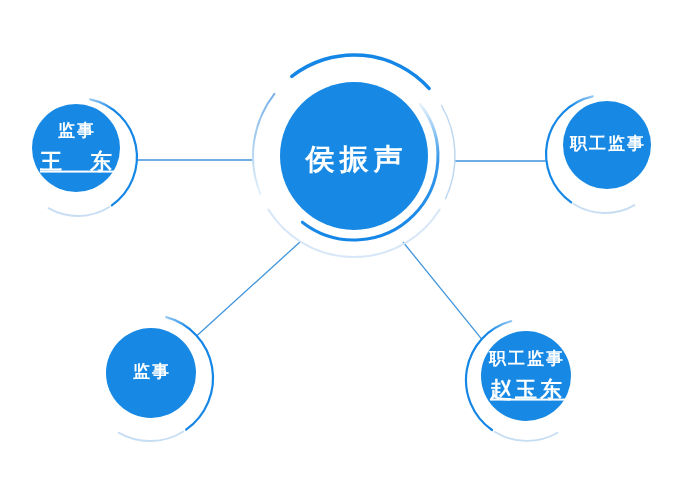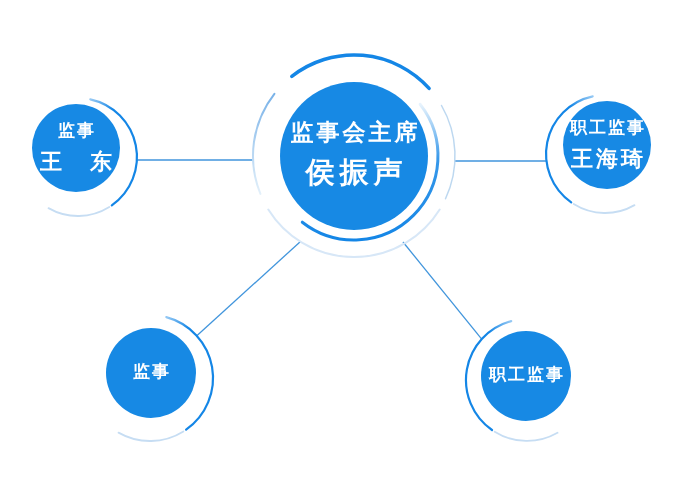--- a/index.html
+++ b/index.html
@@ -42,21 +42,21 @@
   .label-center { left: 354px; top: 155px; }
   .label-center .title { font-size: 23px; letter-spacing: 3px; text-indent: 3px; }
   .label-center .name  { font-size: 29px; letter-spacing: 5px; text-indent: 5px; margin-top: 10px; }
 
   .label-tl { left: 76px;  top: 147px; }
   .label-tr { left: 607px; top: 144px; }
   .label-bl { left: 151px; top: 372px; }
   .label-br { left: 526px; top: 375px; }
 
   .label-sat .title { font-size: 17px; letter-spacing: 2px; text-indent: 2px; }
-  .label-sat .name  { font-size: 22px; letter-spacing: 3px; text-indent: 3px; margin-top: 8px; }
+  .label-sat .name  { font-size: 22px; letter-spacing: 3px; text-indent: 3px; margin-top: 8px; text-decoration: underline; }
 </style>
 </head>
 <body>
 
 <div class="stage">
 
   <svg width="700" height="486" viewBox="0 0 700 486">
     <defs>
       <linearGradient id="crescentGrad" x1="0" y1="0" x2="0" y2="1">
         <stop offset="0" stop-color="#1486E6" stop-opacity="0.10"></stop>
@@ -114,35 +114,34 @@
     </g>
 
     <g>
       <path d="M 511.2 321.1 A 61 61 0 0 0 492.0 430.0" fill="none" stroke="url(#satStrongGradL)" stroke-width="2.2" stroke-linecap="round"></path>
       <path d="M 494.7 431.7 A 61 61 0 0 0 557.5 432.8" fill="none" stroke="#C6DDF3" stroke-width="1.8" stroke-linecap="round"></path>
       <circle cx="526" cy="376" r="45" fill="#1789E4"></circle>
     </g>
   </svg>
 
   <div class="node-label label-center">
-    <span class="title">监事会主席</span>
     <span class="name">侯振声</span>
   </div>
 
   <div class="node-label label-sat label-tl">
     <span class="title">监事</span>
     <span class="name">王　东</span>
   </div>
 
   <div class="node-label label-sat label-tr">
     <span class="title">职工监事</span>
-    <span class="name">王海琦</span>
   </div>
 
   <div class="node-label label-sat label-bl">
     <span class="title">监事</span>
   </div>
 
   <div class="node-label label-sat label-br">
     <span class="title">职工监事</span>
+    <span class="name">赵玉东</span>
   </div>
 
 </div>
 
 </body></html>

